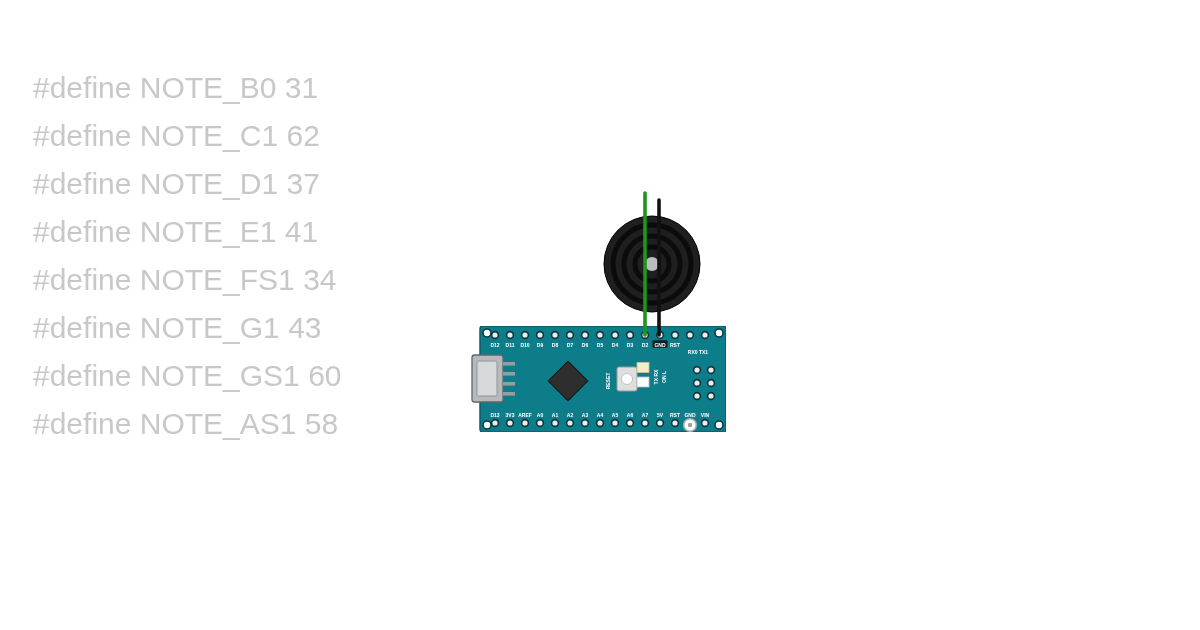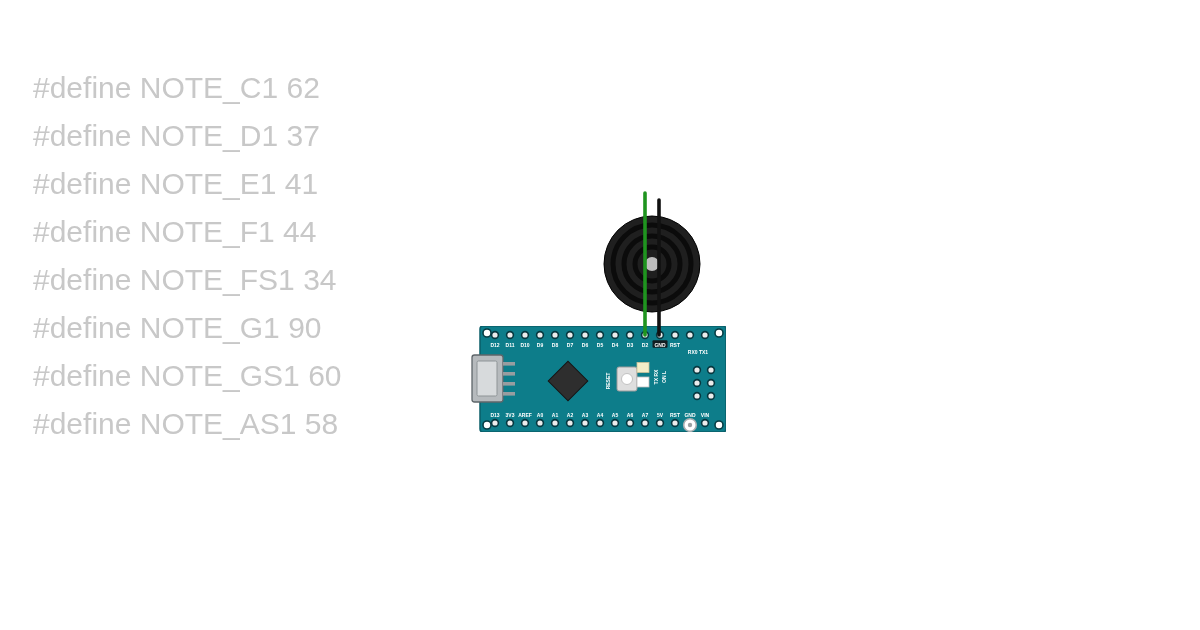--- a/index.html
+++ b/index.html
@@ -23,26 +23,26 @@
   .mount-hole{fill:#ffffff;stroke:#073d44;stroke-width:1.6;}
   .pin-label,.silk{
     fill:#ffffff;font-size:5px;font-weight:700;text-anchor:middle;
     font-family:"Liberation Sans",sans-serif;
   }
 </style>
 </head>
 <body>
 
 <div class="code-preview" style="color: rgb(200, 200, 200);">
+    <div class="code-line">#define NOTE_B0 31</div>
     <div class="code-line">#define NOTE_C1 62</div>
     <div class="code-line">#define NOTE_D1 37</div>
     <div class="code-line">#define NOTE_E1 41</div>
-    <div class="code-line">#define NOTE_F1 44</div>
     <div class="code-line">#define NOTE_FS1 34</div>
-    <div class="code-line">#define NOTE_G1 90</div>
+    <div class="code-line">#define NOTE_G1 43</div>
     <div class="code-line">#define NOTE_GS1 60</div>
     <div class="code-line">#define NOTE_AS1 58</div>
   </div>
 
 <svg class="board-svg" viewBox="-12 0 258 106" width="258" height="106">
   <rect x="0" y="0" width="246" height="106" rx="3" stroke="#0a5d68" stroke-width="1.5" fill="#0d7d8a"></rect>
 
   <circle class="mount-hole" cx="7" cy="7" r="4"></circle>
   <circle class="mount-hole" cx="239" cy="7" r="4"></circle>
   <circle class="mount-hole" cx="7" cy="99" r="4"></circle>

